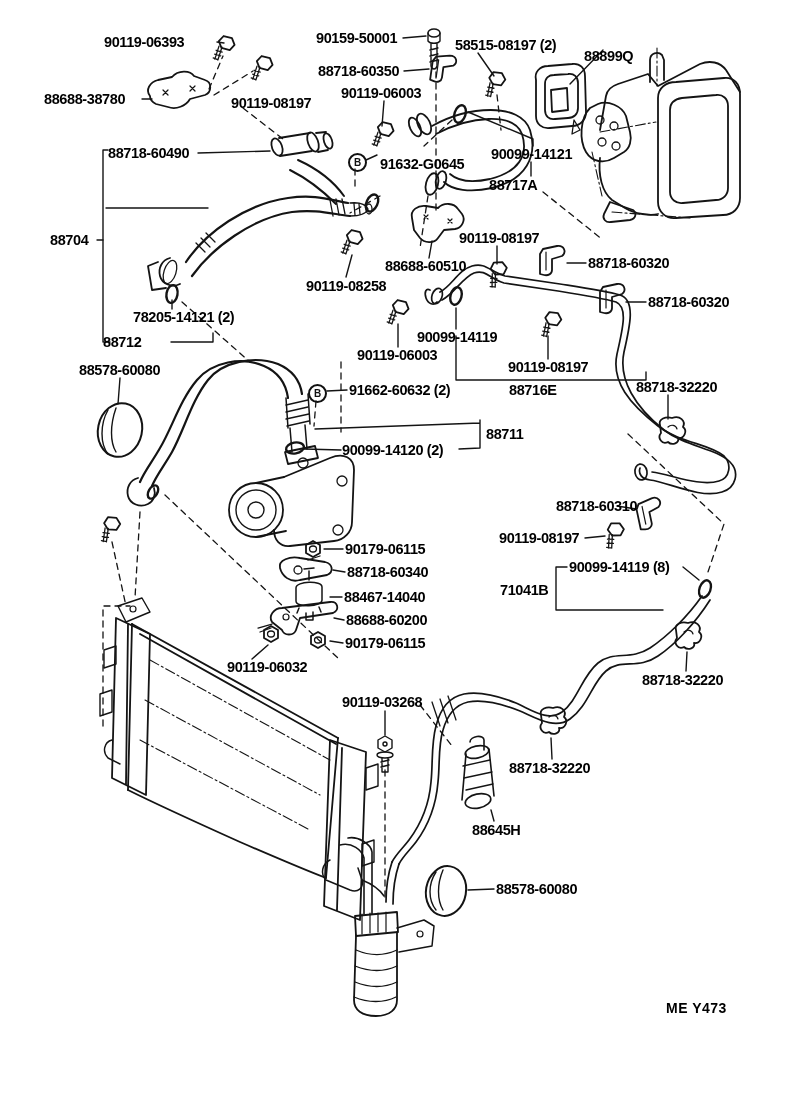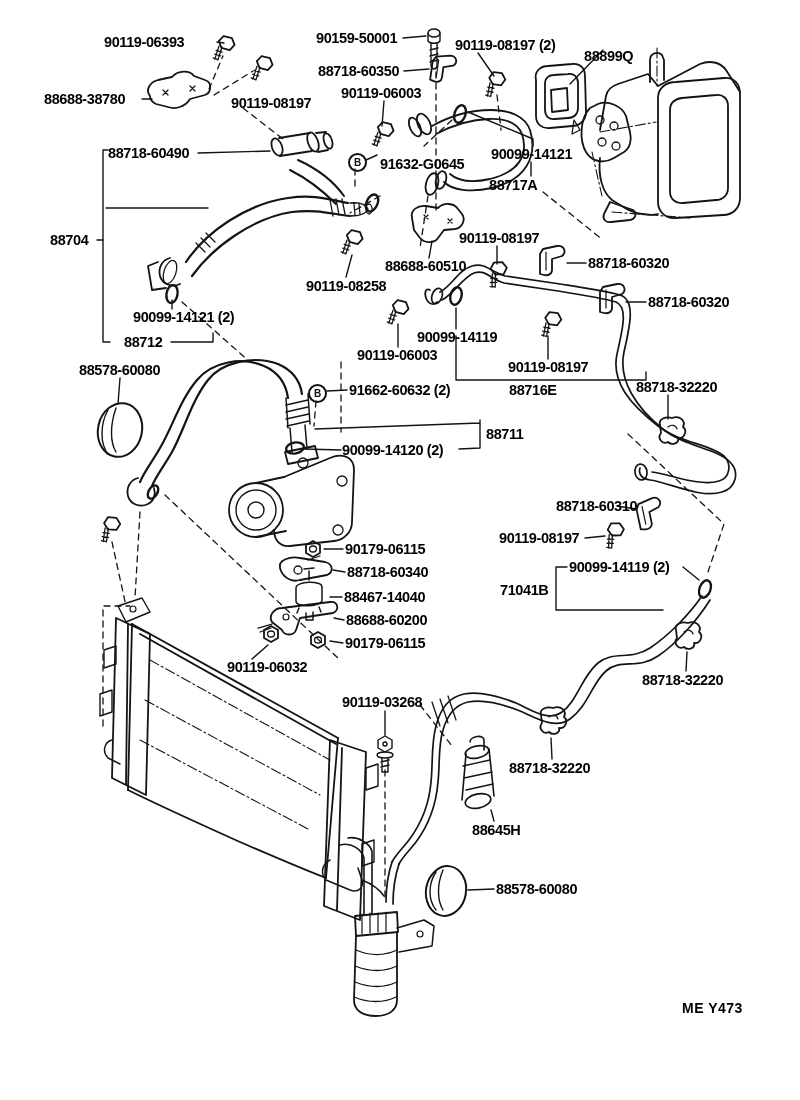--- a/index.html
+++ b/index.html
@@ -307,60 +307,60 @@
     <path d="M103,726 L103,606 L130,606"></path>
     <path d="M628,434 L724,524 L708,572"></path>
     <path d="M385,770 L385,900"></path>
     <path d="M420,705 L452,746"></path>
   </g>
 
 </svg>
 
 <div class="lbl" style="left:104px;top:42px">90119-06393</div>
 <div class="lbl" style="left:316px;top:38px">90159-50001</div>
-<div class="lbl" style="left:455px;top:45px">90119-08197 (2)</div>
+<div class="lbl" style="left:455px;top:45px">58515-08197 (2)</div>
 <div class="lbl" style="left:584px;top:56px">88899Q</div>
 <div class="lbl" style="left:318px;top:71px">88718-60350</div>
 <div class="lbl" style="left:44px;top:99px">88688-38780</div>
 <div class="lbl" style="left:231px;top:103px">90119-08197</div>
 <div class="lbl" style="left:341px;top:93px">90119-06003</div>
 <div class="lbl" style="left:108px;top:153px">88718-60490</div>
 <div class="lbl" style="left:380px;top:164px">91632-G0645</div>
 <div class="lbl" style="left:491px;top:154px">90099-14121</div>
 <div class="lbl" style="left:489px;top:185px">88717A</div>
 <div class="lbl" style="left:50px;top:240px">88704</div>
 <div class="lbl" style="left:459px;top:238px">90119-08197</div>
 <div class="lbl" style="left:385px;top:266px">88688-60510</div>
 <div class="lbl" style="left:588px;top:263px">88718-60320</div>
 <div class="lbl" style="left:306px;top:286px">90119-08258</div>
 <div class="lbl" style="left:648px;top:302px">88718-60320</div>
-<div class="lbl" style="left:133px;top:317px">90099-14121 (2)</div>
-<div class="lbl" style="left:124px;top:342px">88712</div>
+<div class="lbl" style="left:133px;top:317px">78205-14121 (2)</div>
+<div class="lbl" style="left:103px;top:342px">88712</div>
 <div class="lbl" style="left:79px;top:370px">88578-60080</div>
 <div class="lbl" style="left:417px;top:337px">90099-14119</div>
 <div class="lbl" style="left:357px;top:355px">90119-06003</div>
 <div class="lbl" style="left:508px;top:367px">90119-08197</div>
 <div class="lbl" style="left:509px;top:390px">88716E</div>
 <div class="lbl" style="left:636px;top:387px">88718-32220</div>
 <div class="lbl" style="left:349px;top:390px">91662-60632 (2)</div>
 <div class="lbl" style="left:486px;top:434px">88711</div>
 <div class="lbl" style="left:342px;top:450px">90099-14120 (2)</div>
 <div class="lbl" style="left:556px;top:506px">88718-60310</div>
 <div class="lbl" style="left:499px;top:538px">90119-08197</div>
-<div class="lbl" style="left:569px;top:567px">90099-14119 (2)</div>
+<div class="lbl" style="left:569px;top:567px">90099-14119 (8)</div>
 <div class="lbl" style="left:500px;top:590px">71041B</div>
 <div class="lbl" style="left:345px;top:549px">90179-06115</div>
 <div class="lbl" style="left:347px;top:572px">88718-60340</div>
 <div class="lbl" style="left:344px;top:597px">88467-14040</div>
 <div class="lbl" style="left:346px;top:620px">88688-60200</div>
 <div class="lbl" style="left:345px;top:643px">90179-06115</div>
 <div class="lbl" style="left:227px;top:667px">90119-06032</div>
 <div class="lbl" style="left:342px;top:702px">90119-03268</div>
 <div class="lbl" style="left:642px;top:680px">88718-32220</div>
 <div class="lbl" style="left:509px;top:768px">88718-32220</div>
 <div class="lbl" style="left:472px;top:830px">88645H</div>
 <div class="lbl" style="left:496px;top:889px">88578-60080</div>
-<div class="lbl code" style="left:682px;top:1008px">ME  Y473</div>
+<div class="lbl code" style="left:666px;top:1008px">ME  Y473</div>
 
 <div class="circb" style="left:348px;top:153px">B</div>
 <div class="circb" style="left:308px;top:384px">B</div>
 
 </div>
 
 </body></html>

